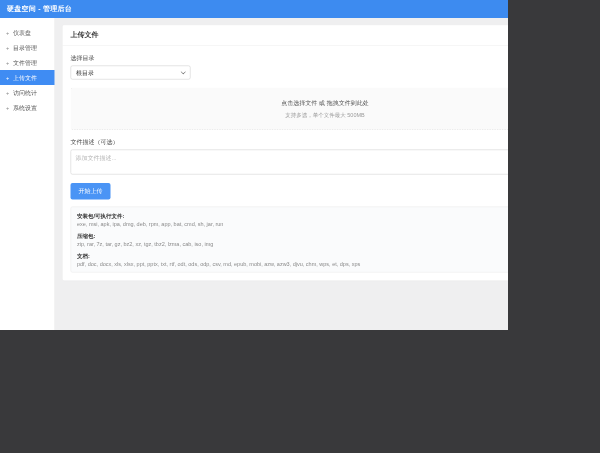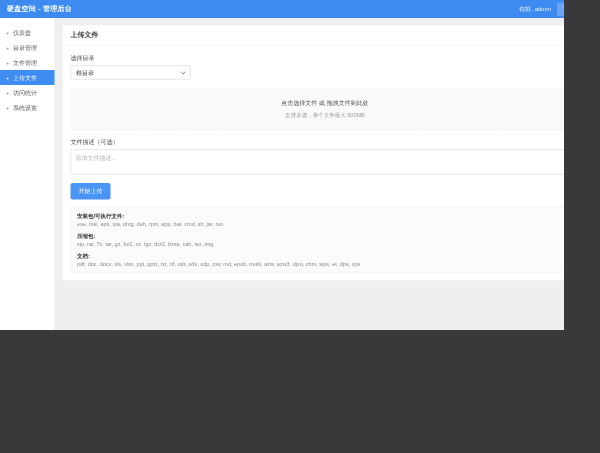--- a/index.html
+++ b/index.html
@@ -1,18 +1,18 @@
 <!DOCTYPE html>
 <html><head>
 <meta charset="utf-8">
 <style>
   * { box-sizing: border-box; margin: 0; padding: 0; }
   html,body { width:600px; height:453px; overflow:hidden; background:#39393b;
     font-family:"Liberation Sans","DejaVu Sans",sans-serif; }
-  .viewport { width:564px; height:453px; overflow:hidden; position:relative; }
+  .viewport { width:508px; height:453px; overflow:hidden; position:relative; }
   .page { width:1200px; height:906px; transform:scale(0.5); transform-origin:0 0; background:#39393b; }
 
   
   .header { height:36px; background:#3d8bf0; display:flex; align-items:center;
     justify-content:space-between; padding:0 14px; }
   .header-title { color:#fff; font-size:14px; font-weight:bold; letter-spacing:.5px; }
   .header-right { display:flex; align-items:center; gap:12px; }
   .greeting { color:#eaf2fe; font-size:12px; }
   .logout-btn { background:#6aa5f7; color:#fff; font-size:12px; border:none;
     padding:5px 12px; border-radius:3px; cursor:pointer; }

